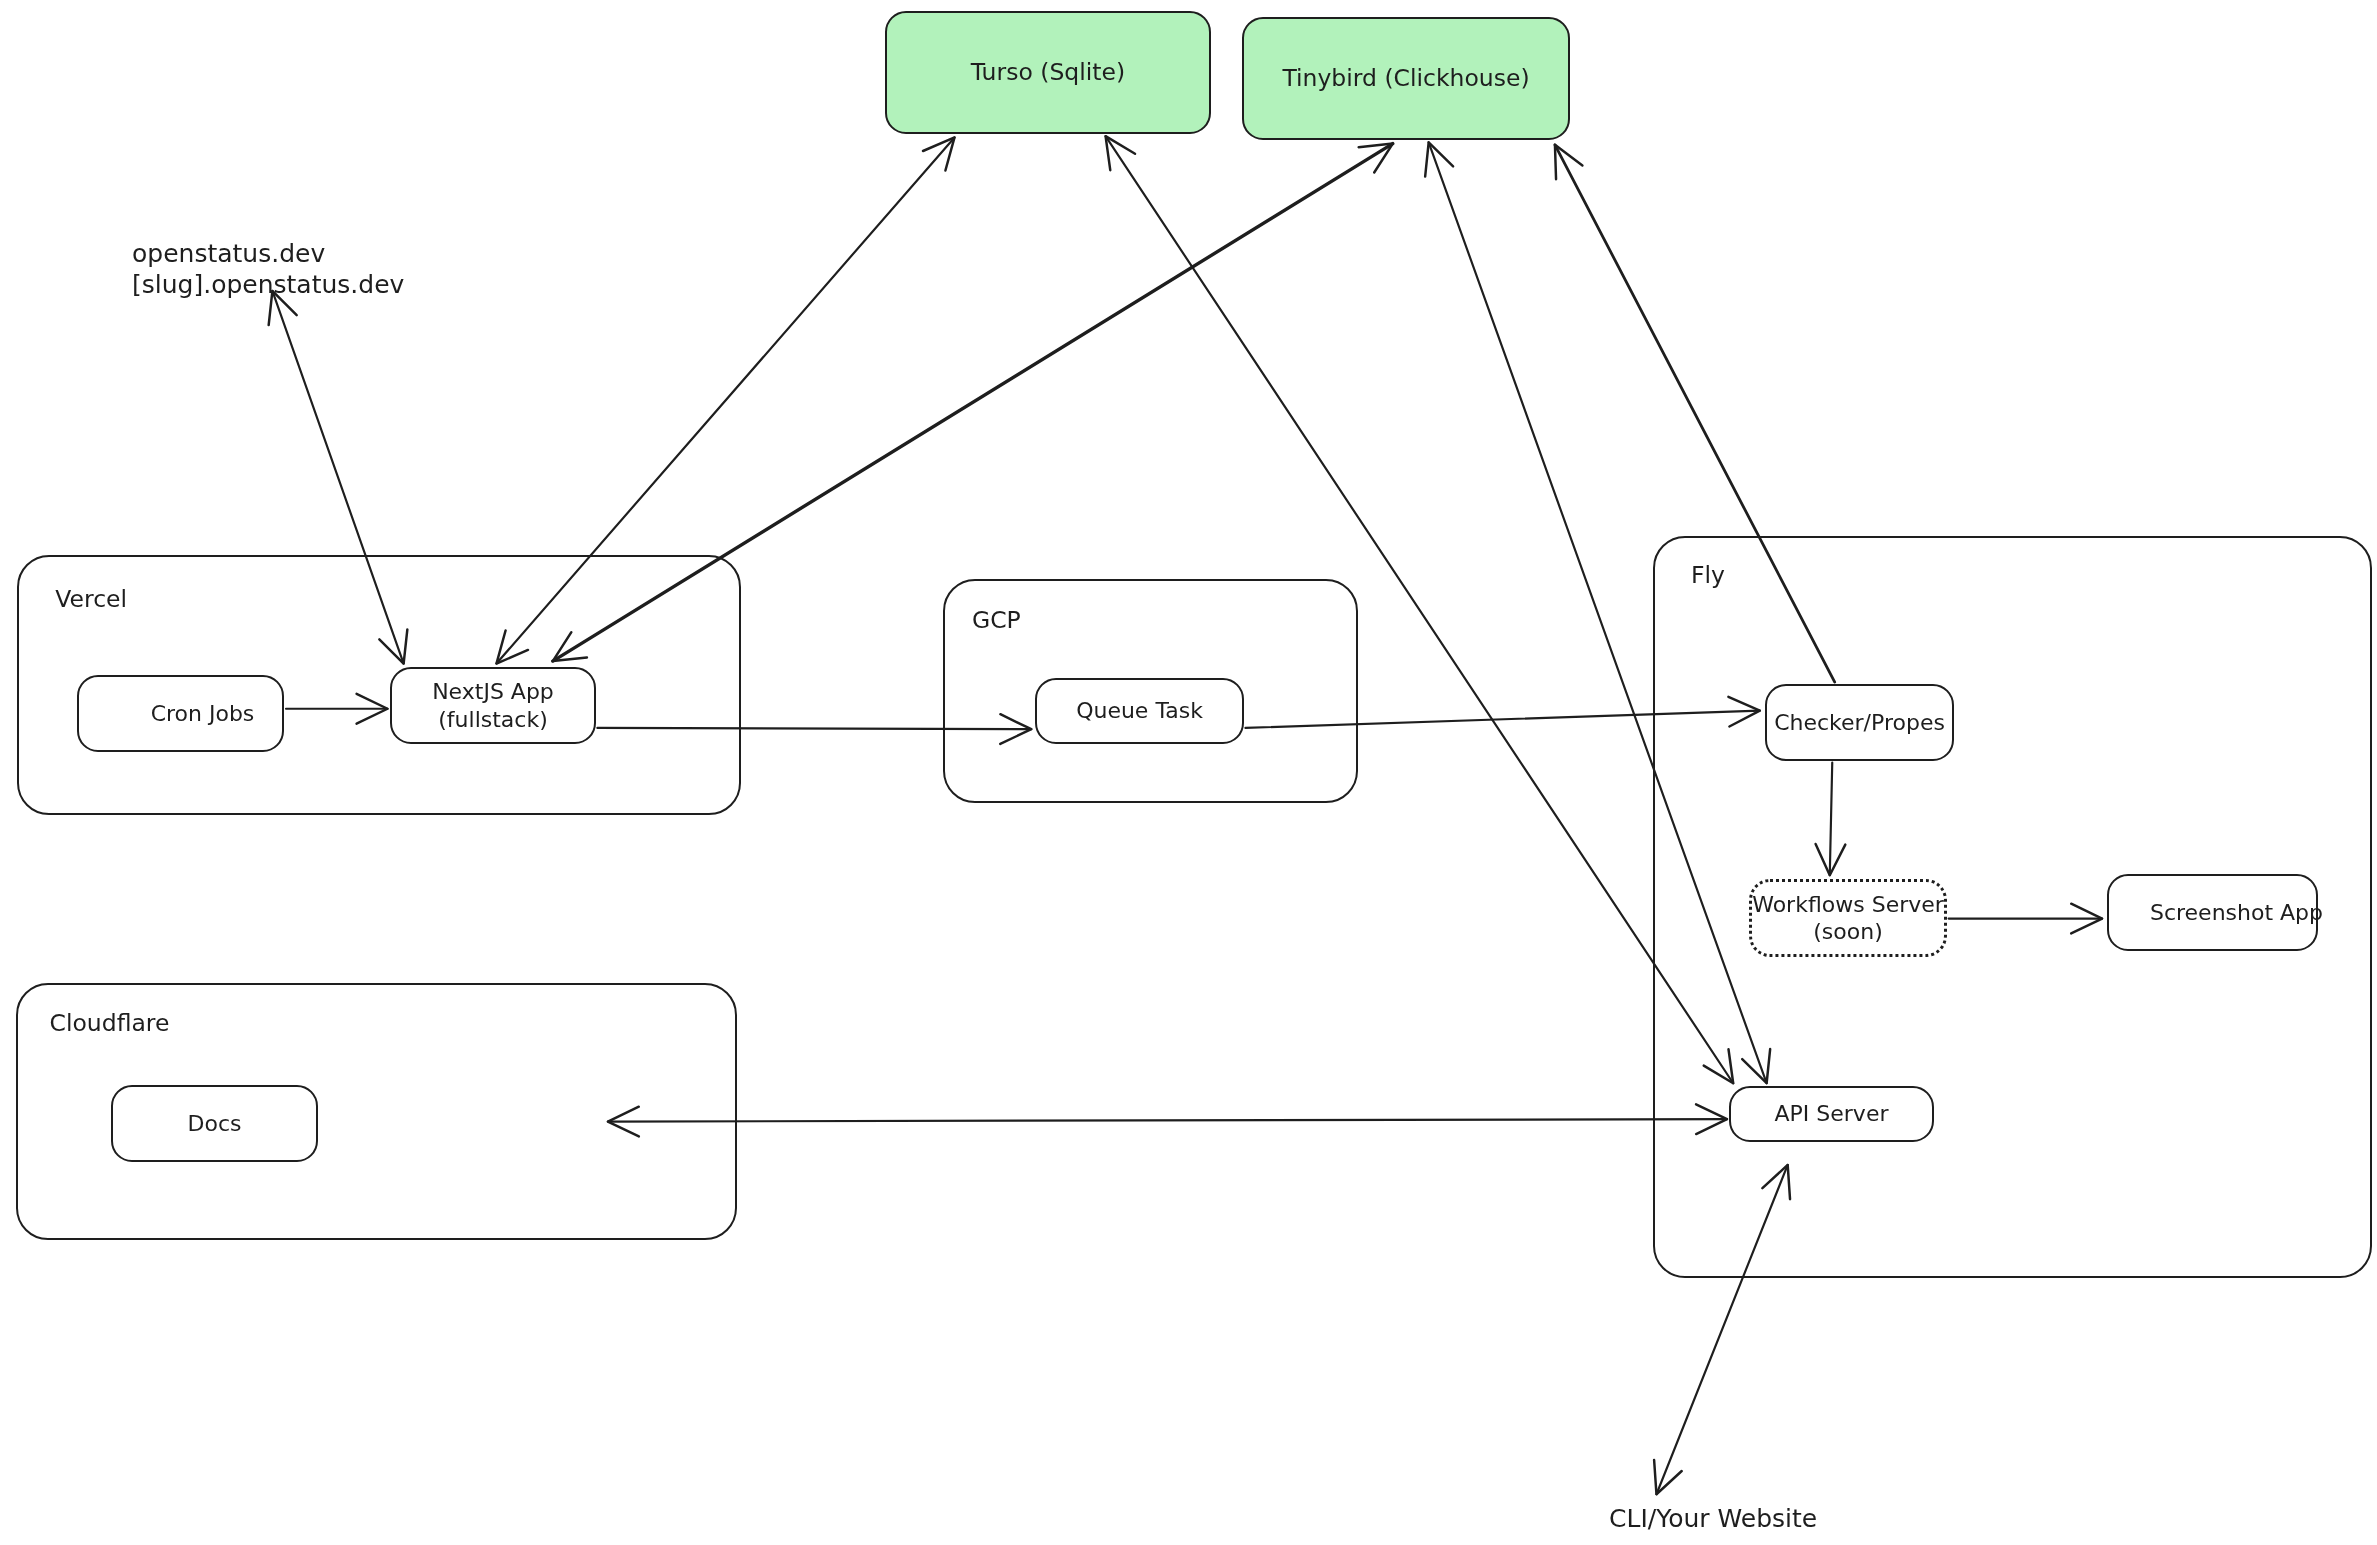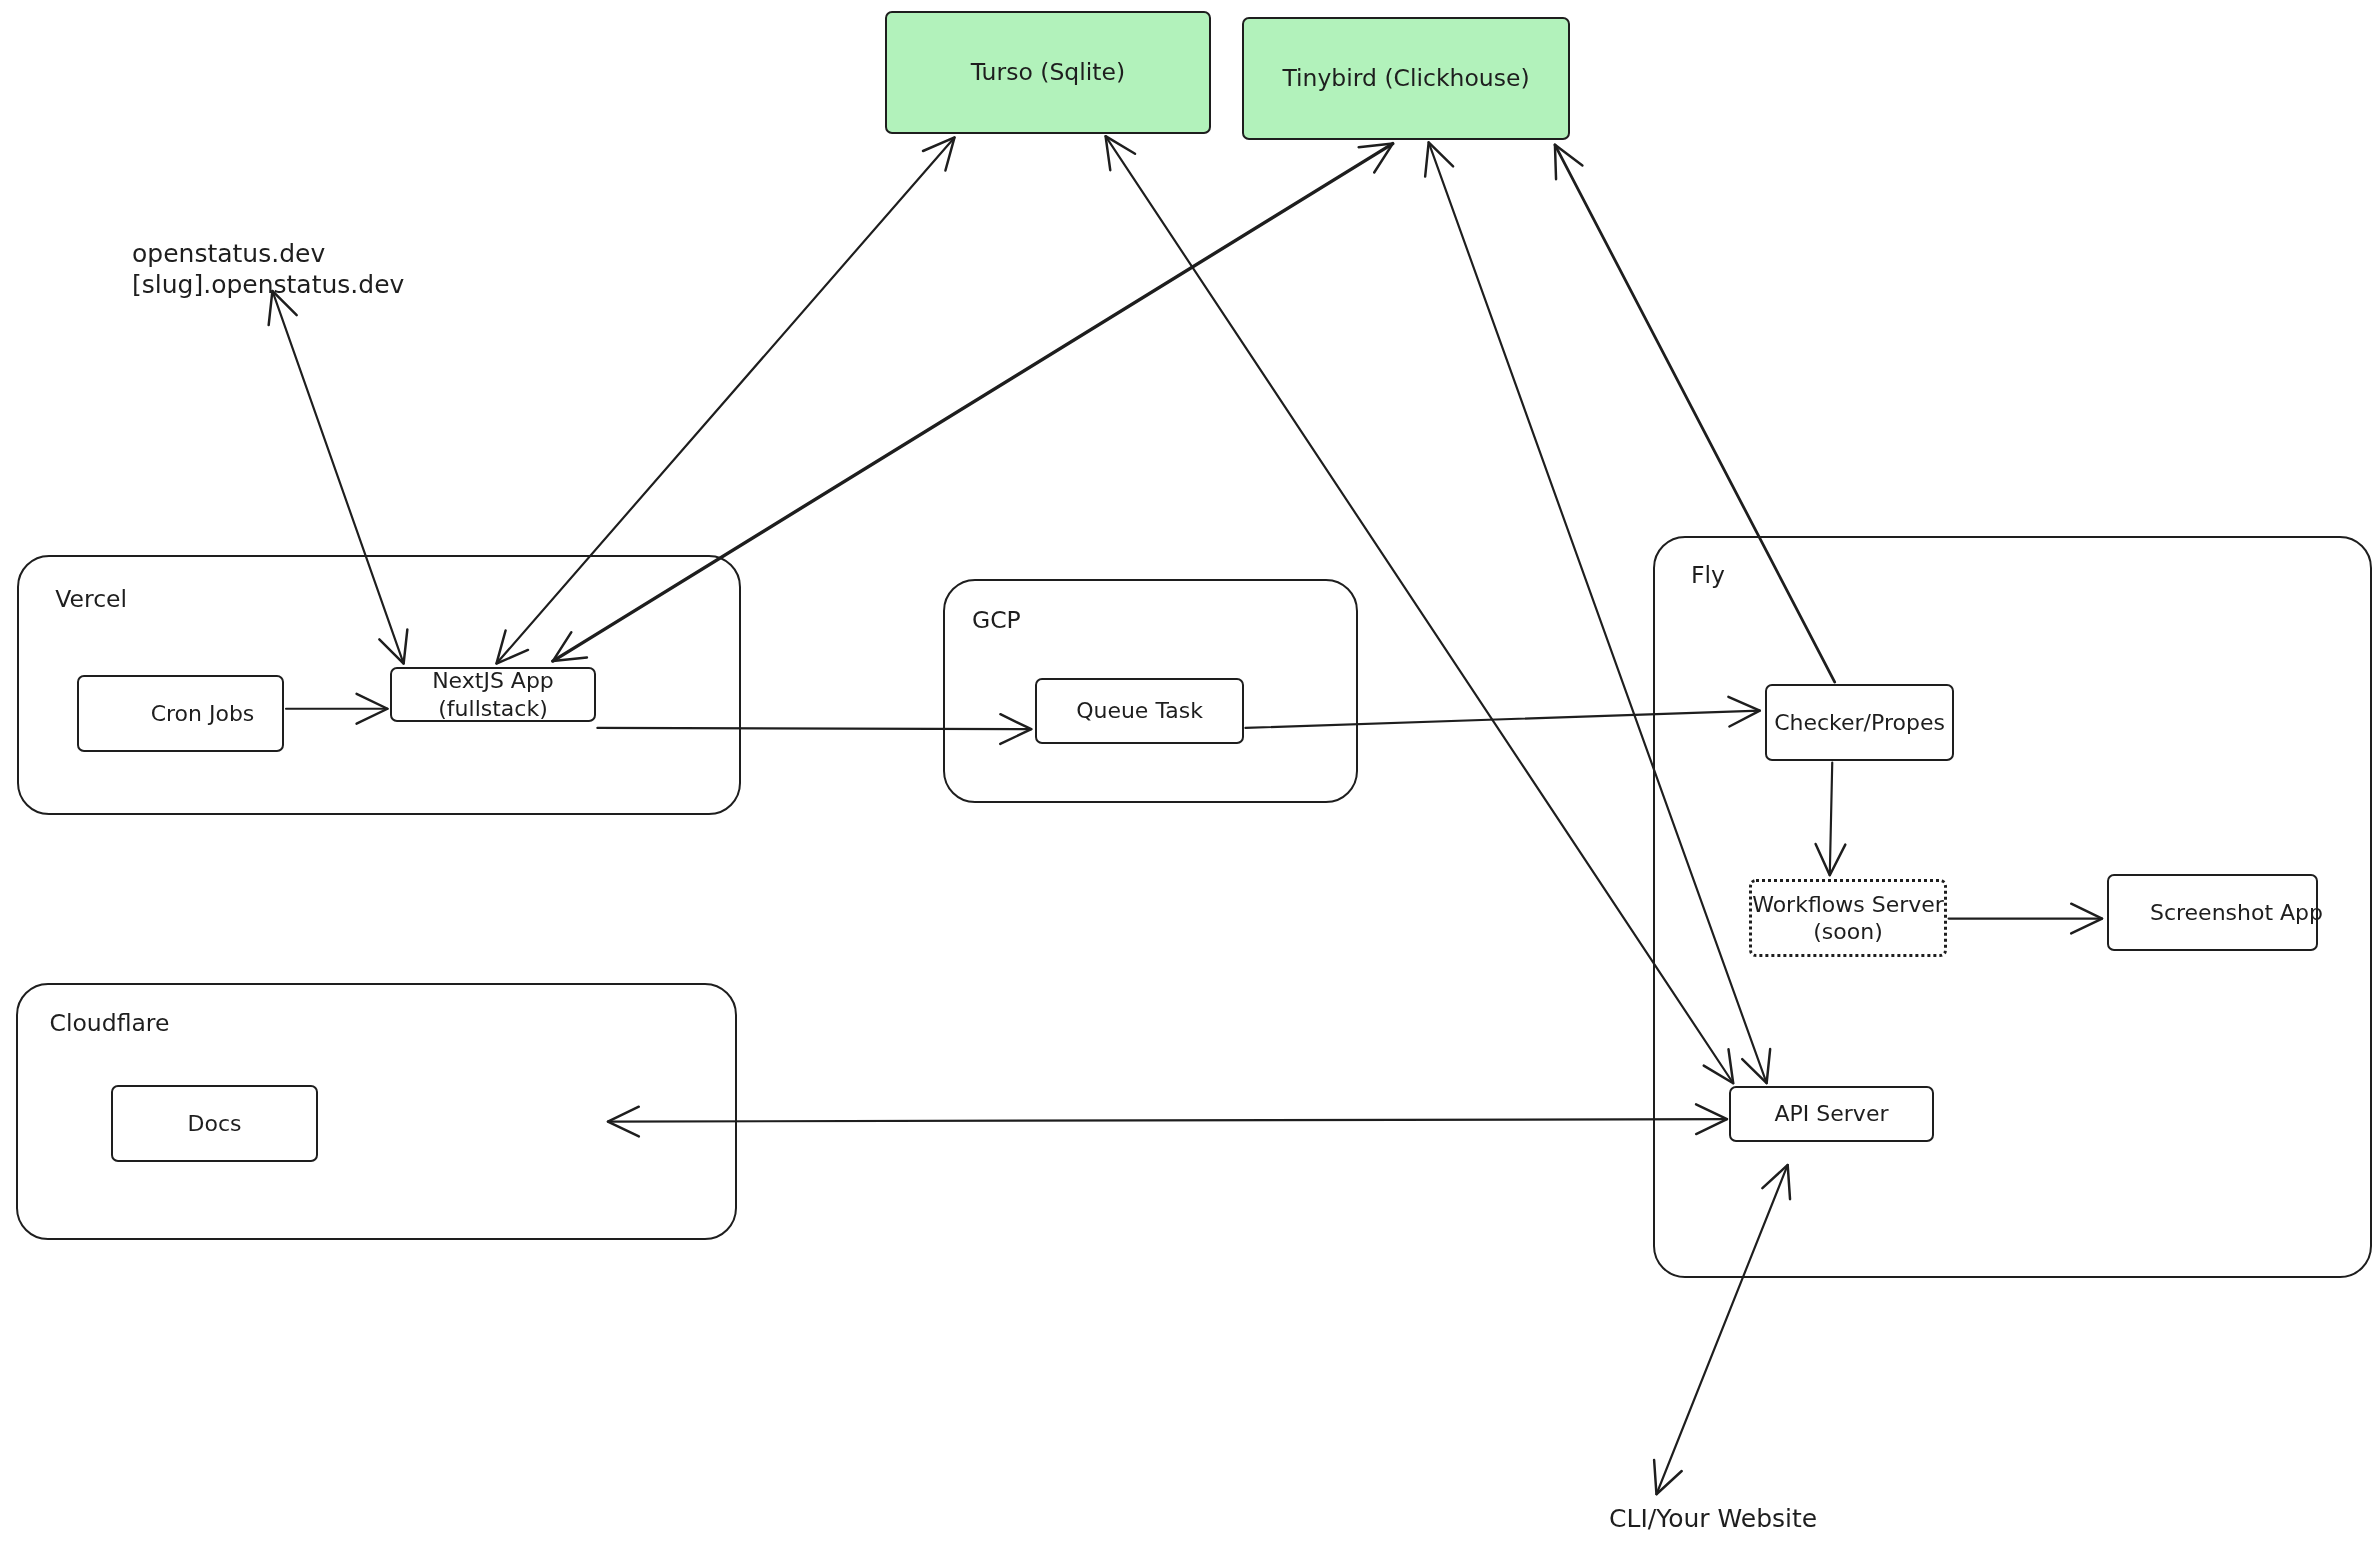--- a/index.html
+++ b/index.html
@@ -28,21 +28,21 @@
     position: absolute;
     font-size: 23.5px;
     line-height: 1.1;
     color: #1e1e1e;
     white-space: nowrap;
   }
   
   .node {
     position: absolute;
     border: 2.5px solid #1e1e1e;
-    border-radius: 7px;
+    border-radius: 21px;
     background: #ffffff;
     box-sizing: border-box;
     display: flex;
     flex-direction: column;
     align-items: center;
     justify-content: center;
     text-align: center;
     font-size: 22px;
     line-height: 1.25;
     white-space: nowrap;
@@ -63,21 +63,21 @@
     left: 0; top: 0;
     width: 2377px; height: 1545px;
     pointer-events: none;
   }
   
   #turso      { left: 885px; top: 11px;   width: 326px;  height: 123px; }
   #tinybird   { left: 1242px; top: 17.3px;   width: 328px;  height: 123px; }
   #vercel     { left: 17.3px;   top: 555px;  width: 724px; height: 260px; }
   #vercel-label     { left: 36px;  top: 30px; }
   #cron       { left: 77px;  top: 675px; width: 207px;  height: 77px; padding-left: 44px; }
-  #nextjs     { left: 390px;  top: 667px; width: 206px;  height: 55px; }
+  #nextjs     { left: 390px;  top: 667px; width: 206px;  height: 77px; }
   #gcp        { left: 943px; top: 579px;  width: 415px;  height: 224px; }
   #gcp-label        { left: 27px;  top: 27px; }
   #queue      { left: 1035px; top: 678px; width: 209px;  height: 66px; }
   #fly        { left: 1653px; top: 536px;  width: 719px; height: 742px; }
   #fly-label        { left: 36px;  top: 25px; }
   #checker    { left: 1765px; top: 684px; width: 189px;  height: 77px; }
   #workflows  { left: 1749px; top: 879px; width: 198px;  height: 78px; }
   #screenshot { left: 2107px; top: 874px; width: 211px;  height: 77px; padding-left: 48px; }
   #api        { left: 1729px; top: 1086px; width: 205px;  height: 56px; }
   #cloudflare { left: 15.5px;   top: 983px; width: 721px; height: 257px; }

